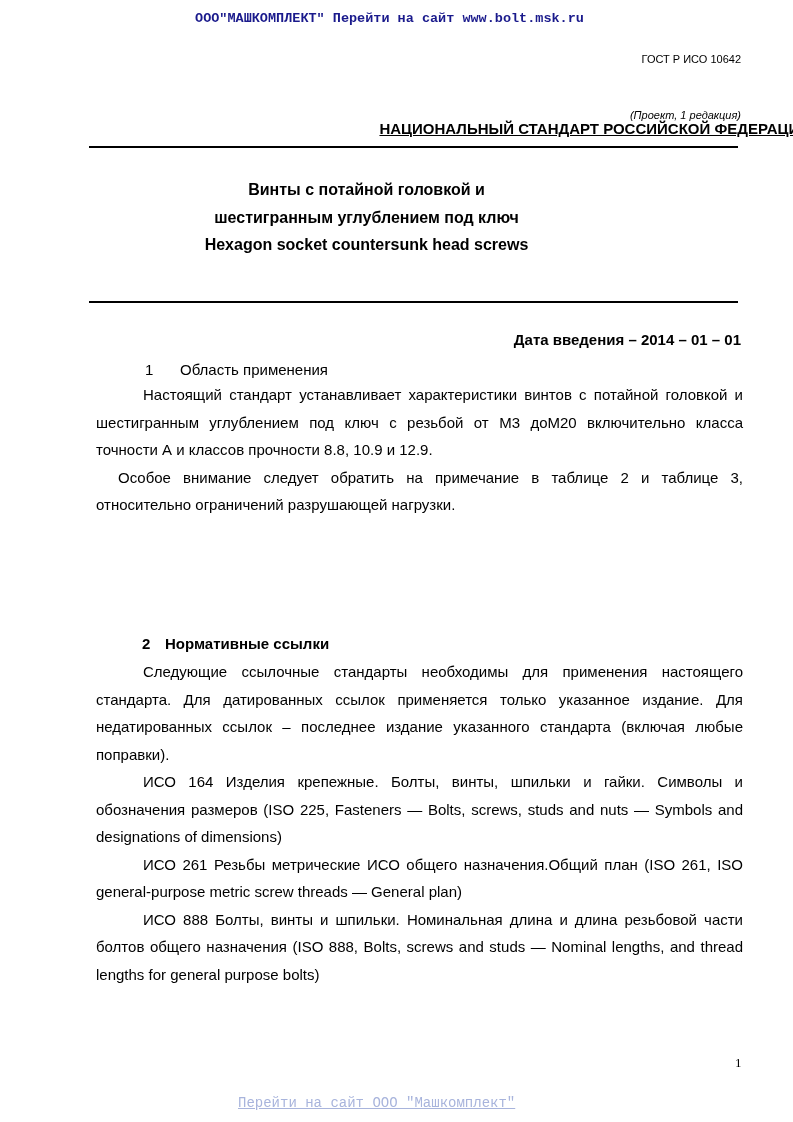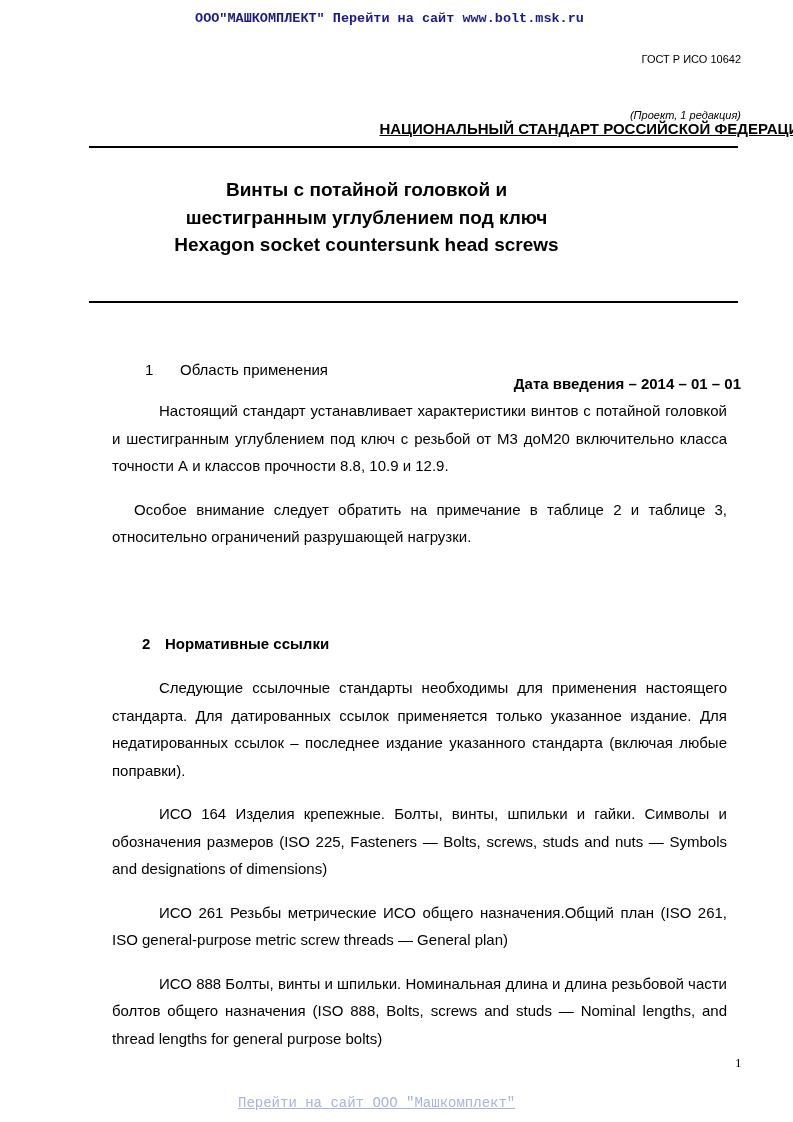--- a/index.html
+++ b/index.html
@@ -8,29 +8,29 @@
   .abs { position: absolute; }
   .toplink { left: 0; width: 793px; top: 11px; text-align: center; padding-right: 0;
              font-family: "Liberation Mono", monospace; font-weight: bold; font-size: 13.5px;
              color: #1a1a8c; letter-spacing: 0px; }
   .toplink span { position: relative; left: -7px; }
   .gost { right: 52px; top: 49px; text-align: right; font-size: 11px; line-height: 20px; }
   .gost .proj { font-style: italic; margin-top: 36px; }
   .natl { left: 0; width: 793px; top: 120px; text-align: right; font-weight: bold; font-size: 15px; text-decoration: underline; }
   .natl span { position: relative; left: 17px; }
   .rule { left: 89px; width: 649px; height: 2px; background: #000; }
-  .titles { left: 0; width: 699px; top: 176px; text-align: center; font-weight: bold; font-size: 19px; line-height: 27.5px; }
+  .titles { left: 0; width: 699px; top: 176px; text-align: center; font-weight: bold; font-size: 16px; line-height: 27.5px; }
   .titles span { display:block; position: relative; left: 17px; }
-  .date { right: 52px; top: 331px; font-weight: bold; font-size: 15px; margin-top: 44px; }
+  .date { right: 52px; top: 331px; font-weight: bold; font-size: 15px; }
   .h1 { left: 145px; top: 361px; font-weight: normal; font-size: 15px; }
   .h1 .num { display: inline-block; width: 35px; }
   .h2 { left: 142px; top: 635px; font-weight: bold; font-size: 15px; }
   .h2 .num { display: inline-block; width: 23px; }
   .para { left: 96px; width: 647px; font-size: 15px; line-height: 27.5px; text-align: justify; }
-  .para p { margin: 16px; }
+  .para p { margin: 0; }
   .ind1 { text-indent: 47px; }
   .ind2 { text-indent: 22px; }
   .pagenum { left: 735px; top: 1055px; font-family: "Liberation Serif", serif; font-size: 13px; }
   .botlink { left: 238px; top: 1095px; font-family: "Liberation Mono", monospace; font-size: 14px;
              color: #a8b4dc; text-decoration: underline; }
 </style>
 </head>
 <body>
 
 <div class="abs toplink"><span>ООО"МАШКОМПЛЕКТ" Перейти на сайт www.bolt.msk.ru</span></div>

